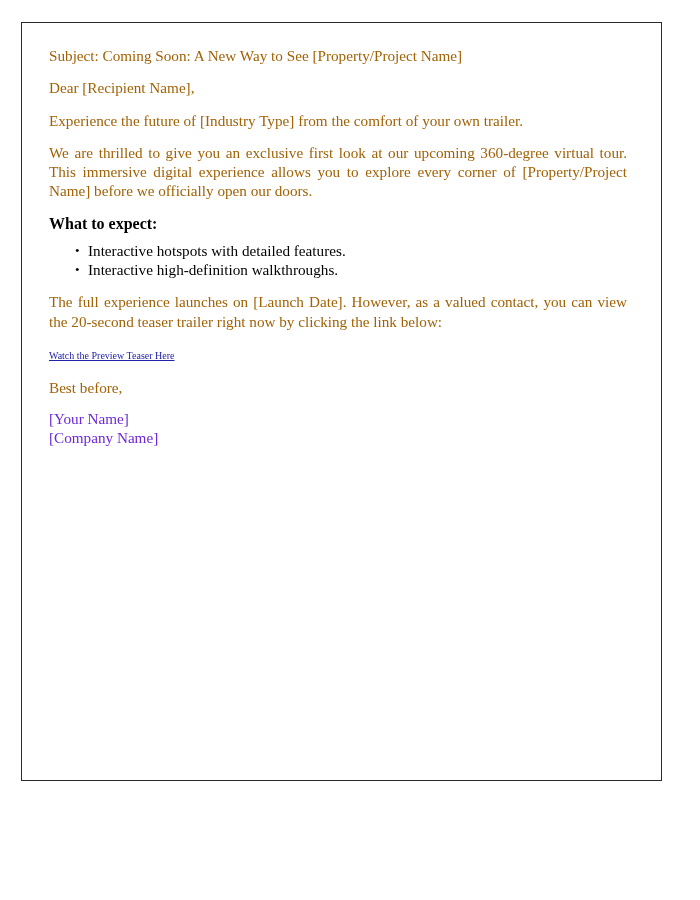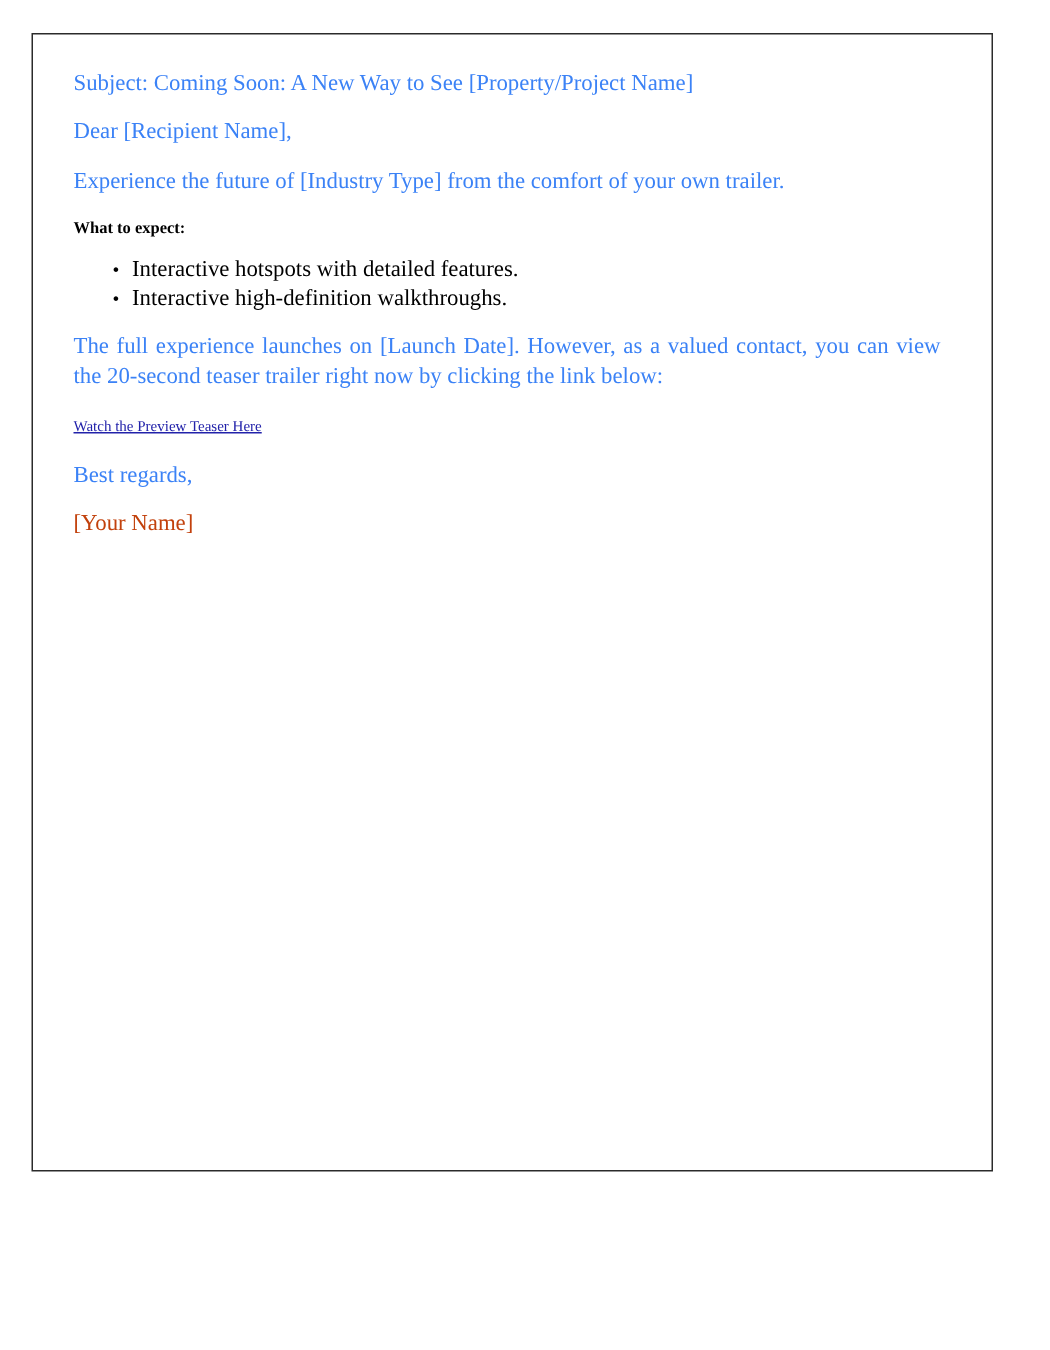--- a/index.html
+++ b/index.html
@@ -33,34 +33,34 @@
     top: 23px;
     width: 578px;
   }
 
   .para {
     margin: 0 0 13px 0;
     font-size: 15.2px;
     line-height: 19.3px;
     text-align: justify;
     text-justify: inter-word;
-    color: #3b82f6;
+    color: #a16207;
   }
 
   .para.no-justify {
     text-align: left;
   }
 
   .subject-line {
     margin-bottom: 13px;
   }
 
   .heading-bold {
     margin: 0 0 9px 0;
-    font-size: 11px;
+    font-size: 16px;
     line-height: 19.3px;
     font-weight: bold;
     color: #000000;
   }
 
   .bullet-list {
     margin: 0 0 13px 0;
     padding: 0 0 0 39px;
     list-style: none;
   }
@@ -93,55 +93,57 @@
     color: #2222aa;
     text-decoration: underline;
     font-size: 10px;
     cursor: pointer;
   }
 
   .signature-block {
     margin: 0;
     font-size: 15.2px;
     line-height: 18.4px;
-    color: #c2410c;
+    color: #6d28d9;
   }
 
   .signature-line {
     display: block;
     white-space: pre;
   }
 </style>
 </head>
 <body>
 
 <div class="page-frame">
   <div class="letter-body">
 
     <p class="para subject-line no-justify">Subject: Coming Soon: A New Way to See [Property/Project Name]</p>
 
     <p class="para no-justify">Dear [Recipient Name],</p>
 
     <p class="para no-justify">Experience the future of [Industry Type] from the comfort of your own trailer.</p>
 
+    <p class="para">We are thrilled to give you an exclusive first look at our upcoming 360-degree virtual tour. This immersive digital experience allows you to explore every corner of [Property/Project Name] before we officially open our doors.</p>
 
     <p class="heading-bold">What to expect:</p>
 
     <ul class="bullet-list">
       <li class="bullet-item">Interactive hotspots with detailed features.</li>
       <li class="bullet-item">Interactive high-definition walkthroughs.</li>
     </ul>
 
     <p class="para">The full experience launches on [Launch Date]. However, as a valued contact, you can view the 20-second teaser trailer right now by clicking the link below:</p>
 
     <p class="link-para">
       <a class="doc-link" href="#">Watch the Preview Teaser Here</a>
     </p>
 
 
-    <p class="para no-justify">Best regards,</p>
+    <p class="para no-justify">Best before,</p>
 
     <div class="signature-block">
       <span class="signature-line">[Your Name]</span>
+      <span class="signature-line">[Company Name]</span>
     </div>
 
   </div>
 </div>
 
 </body></html>

